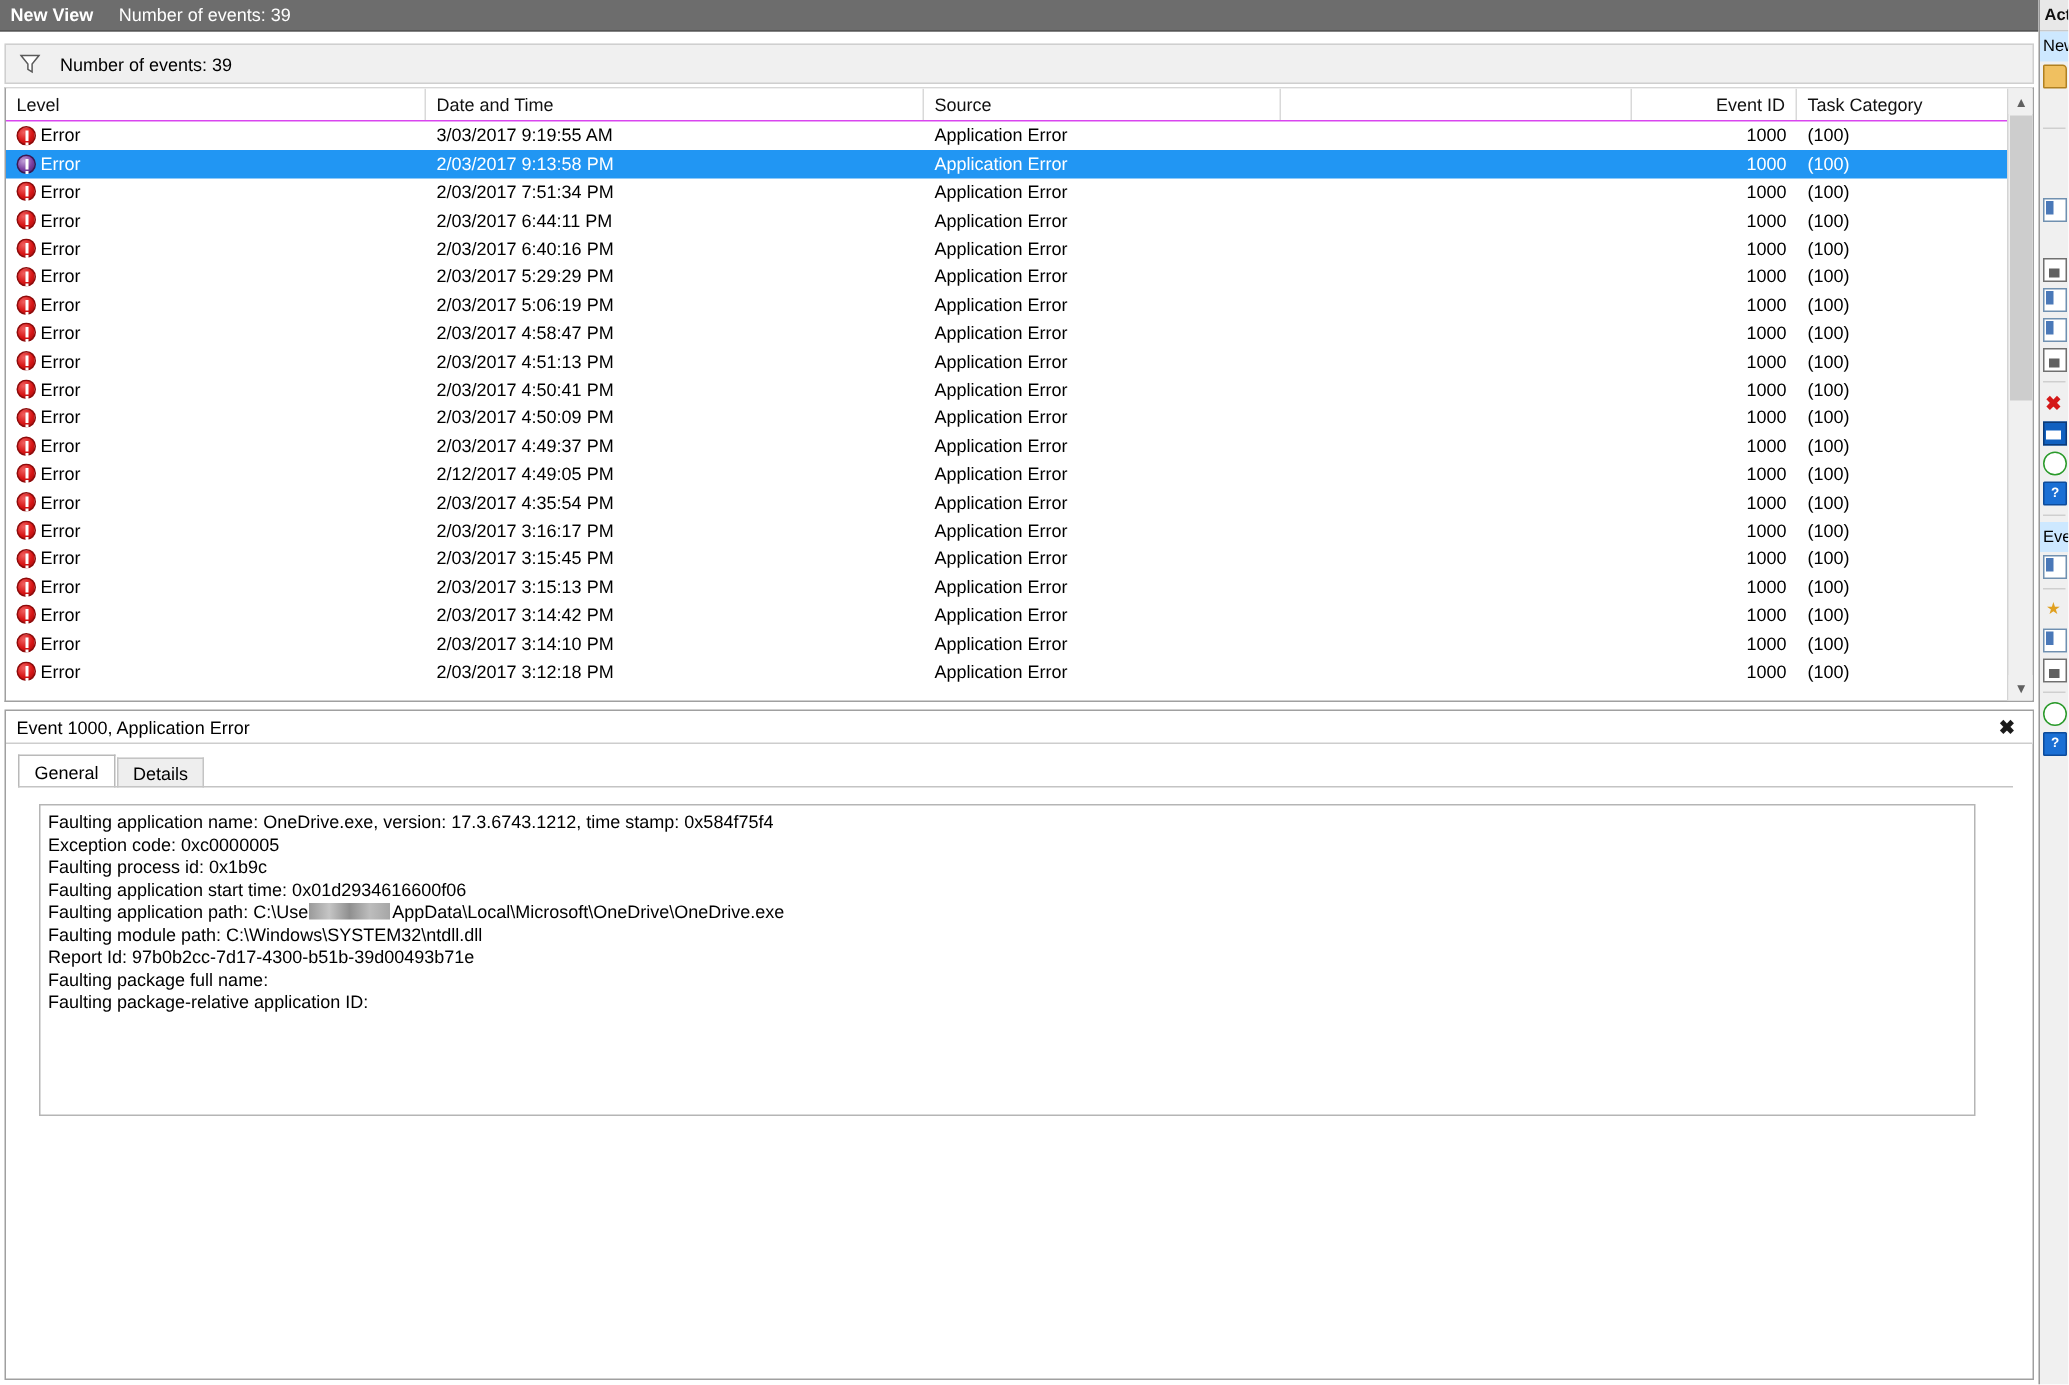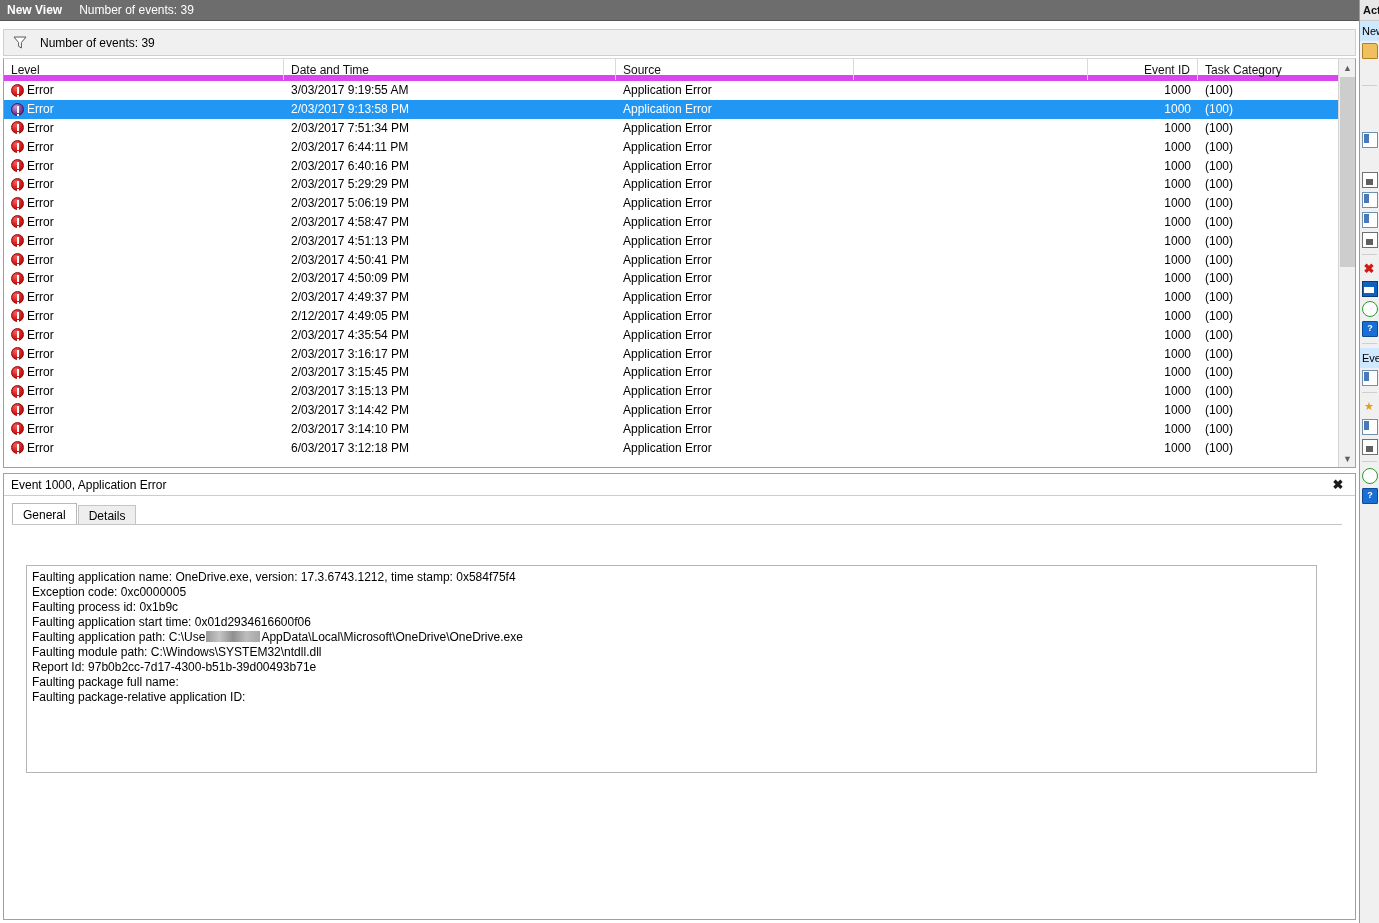--- a/index.html
+++ b/index.html
@@ -70,21 +70,21 @@
     border: 1px solid #a0a0a0;
     border-top: 1px solid #d7d7d7;
     box-sizing: border-box;
     overflow: hidden;
   }
   #list-header {
     position: absolute;
     left: 0; top: 0;
     width: 1334px; height: 22px;
     background: #ffffff;
-    border-bottom: 6px solid #d946ef;
+    border-bottom: 1px solid #d946ef;
     box-sizing: border-box;
     display: flex;
   }
   #list-header .hcell {
     position: relative;
     font-size: 12px;
     color: #111;
     display: flex;
     align-items: center;
     padding-left: 7px;
@@ -267,21 +267,20 @@
 
   #desc-box {
     position: absolute;
     left: 22px; top: 62px;
     width: 1291px; height: 208px;
     border: 1px solid #b5b5b5;
     background: #ffffff;
     box-sizing: border-box;
     padding: 4px 6px 4px 5px;
     overflow: hidden;
-    margin-top: 29px;
   }
   #desc-box .dline {
     font-size: 12px;
     line-height: 15px;
     color: #000;
     white-space: nowrap;
   }
   .redact {
     display: inline-block;
     width: 54px;
@@ -655,21 +654,21 @@
         <div class="c numeric" style="width: 110px;">1000</div>
         <div class="c" style="width: 140px;">(100)</div>
       </div>
       <div class="evrow">
         <div class="c" style="width: 280px;">
           <span class="err-icon">
             <span class="bang"></span>
           </span>
           <span>Error</span>
         </div>
-        <div class="c" style="width: 332px;">6/03/2017 3:12:18 PM</div>
+        <div class="c" style="width: 332px;">2/03/2017 3:12:18 PM</div>
         <div class="c" style="width: 238px;">Application Error</div>
         <div class="c" style="width: 234px;"></div>
         <div class="c numeric" style="width: 110px;">1000</div>
         <div class="c" style="width: 140px;">(100)</div>
       </div>
     </div>
 
   <div id="list-vscroll">
     <div class="sb-arrow up">▲</div>
     <div id="list-thumb"></div>

